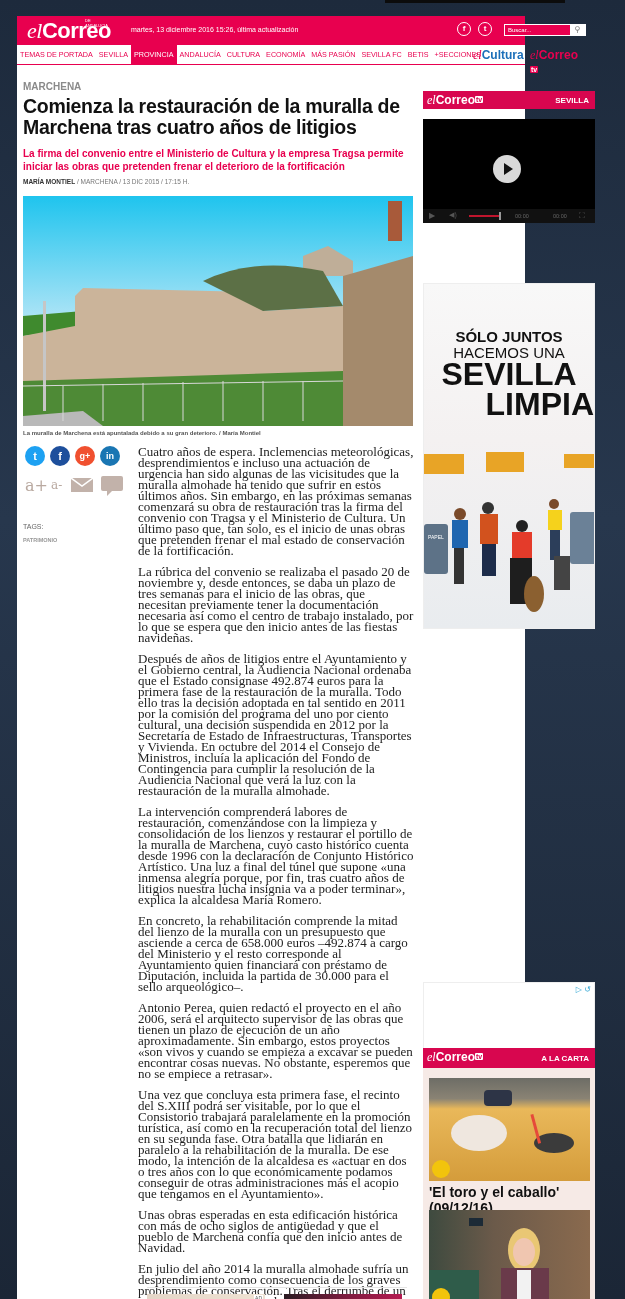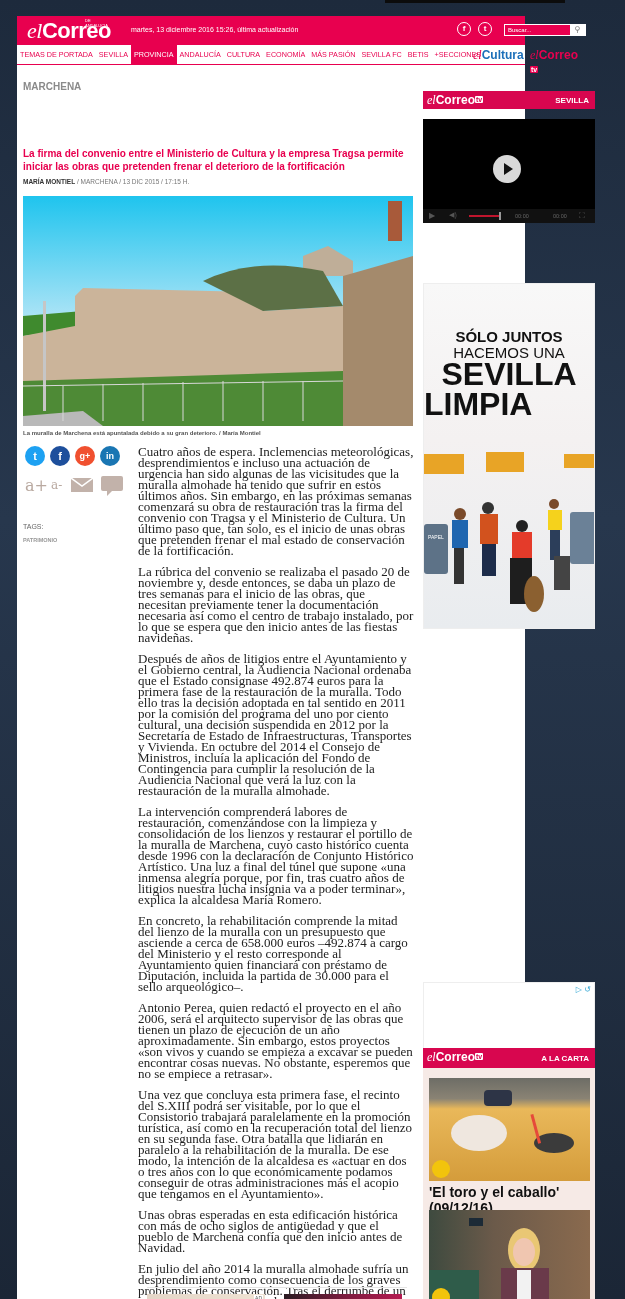--- a/index.html
+++ b/index.html
@@ -99,20 +99,21 @@
     <div class="nav-item">+SECCIONES</div>
     <div class="nav-brand" style="left:456px">
       <span class="el">el</span><span>Cultura</span>
     </div>
     <div class="nav-brand tv" style="left:513px">
       <span class="el">el</span><span>Correo</span><span class="tvbox">tv</span>
     </div>
   </div>
 
   <div class="section-label">MARCHENA</div>
+  <h1 class="headline">Comienza la restauración de la muralla de Marchena tras cuatro años de litigios</h1>
   <h2 class="subhead">La firma del convenio entre el Ministerio de Cultura y la empresa Tragsa permite iniciar las obras que pretenden frenar el deterioro de la fortificación</h2>
   <div class="byline">
     <b>MARÍA MONTIEL</b><span> / MARCHENA / 13 DIC 2015 / 17:15 H.</span>
   </div>
 
   <div class="photo">
     <svg width="390" height="230" viewBox="0 0 390 230">
       <defs>
         <linearGradient id="sky" x1="0" y1="0" x2="0" y2="1">
           <stop offset="0" stop-color="#1fc4ee"></stop>
@@ -201,21 +202,21 @@
         <span style="position:absolute;left:130px;top:4px">00:00</span>
         <span style="position:absolute;left:156px;top:2px;font-size:8px;color:#555">⛶</span>
       </div>
     </div>
   </div>
 
   <div class="side ad-box" style="top:218px;height:346px;background:linear-gradient(180deg,#f8f8f8 0%,#f4f1f1 45%,#e9ecef 100%)">
     <div style="position:absolute;top:44px;width:100%;text-align:center;font-weight:bold;font-size:15px;color:#111">SÓLO JUNTOS</div>
     <div style="position:absolute;top:60px;width:100%;text-align:center;font-size:15px;color:#111">HACEMOS UNA</div>
     <div style="position:absolute;top:72px;width:100%;text-align:center;font-weight:bold;font-size:32px;color:#111">SEVILLA</div>
-    <div style="position:absolute;top:102px;width:100%;text-align:left;font-weight:bold;font-size:32px;color:#111">LIMPIA</div>
+    <div style="position:absolute;top:102px;width:100%;text-align:right;font-weight:bold;font-size:32px;color:#111">LIMPIA</div>
     <svg style="position:absolute;left:0;top:150px" width="172" height="196">
       <rect x="0" y="20" width="40" height="20" fill="#e8a426"></rect>
         <rect x="62" y="18" width="38" height="20" fill="#e8a426"></rect>
       <rect x="140" y="20" width="32" height="14" fill="#e8a426"></rect>
       <rect x="0" y="90" width="24" height="50" fill="#5d7287" rx="3"></rect>
       <rect x="146" y="78" width="26" height="52" fill="#6b8197" rx="3"></rect>
       <circle cx="36" cy="80" r="6" fill="#7a4a2a"></circle>
         <rect x="28" y="86" width="16" height="28" fill="#1f66b0"></rect>
         <rect x="30" y="114" width="10" height="36" fill="#333"></rect>
       <circle cx="64" cy="74" r="6" fill="#333"></circle>

